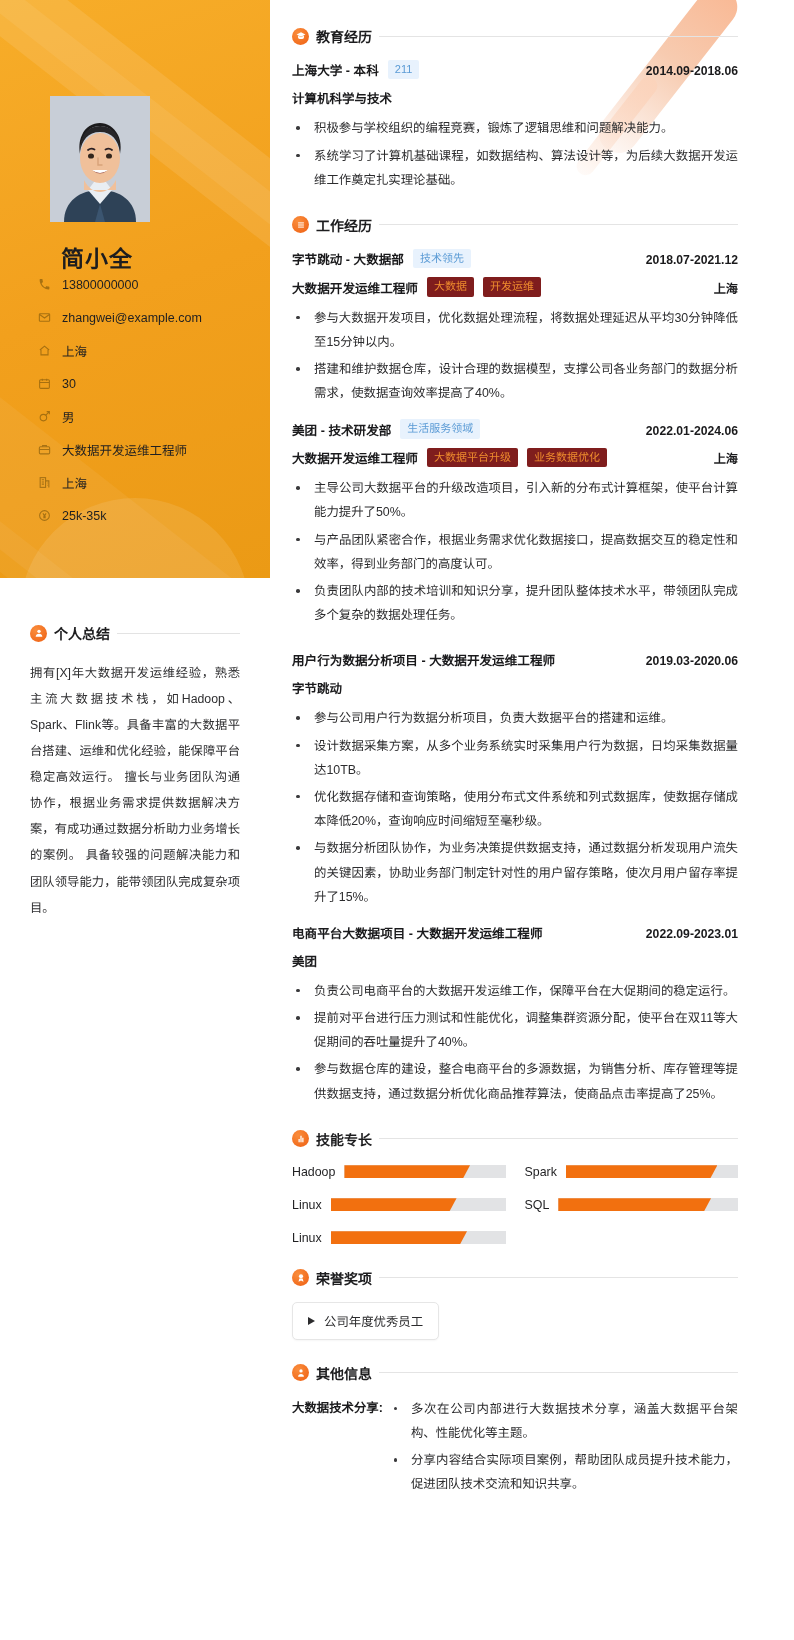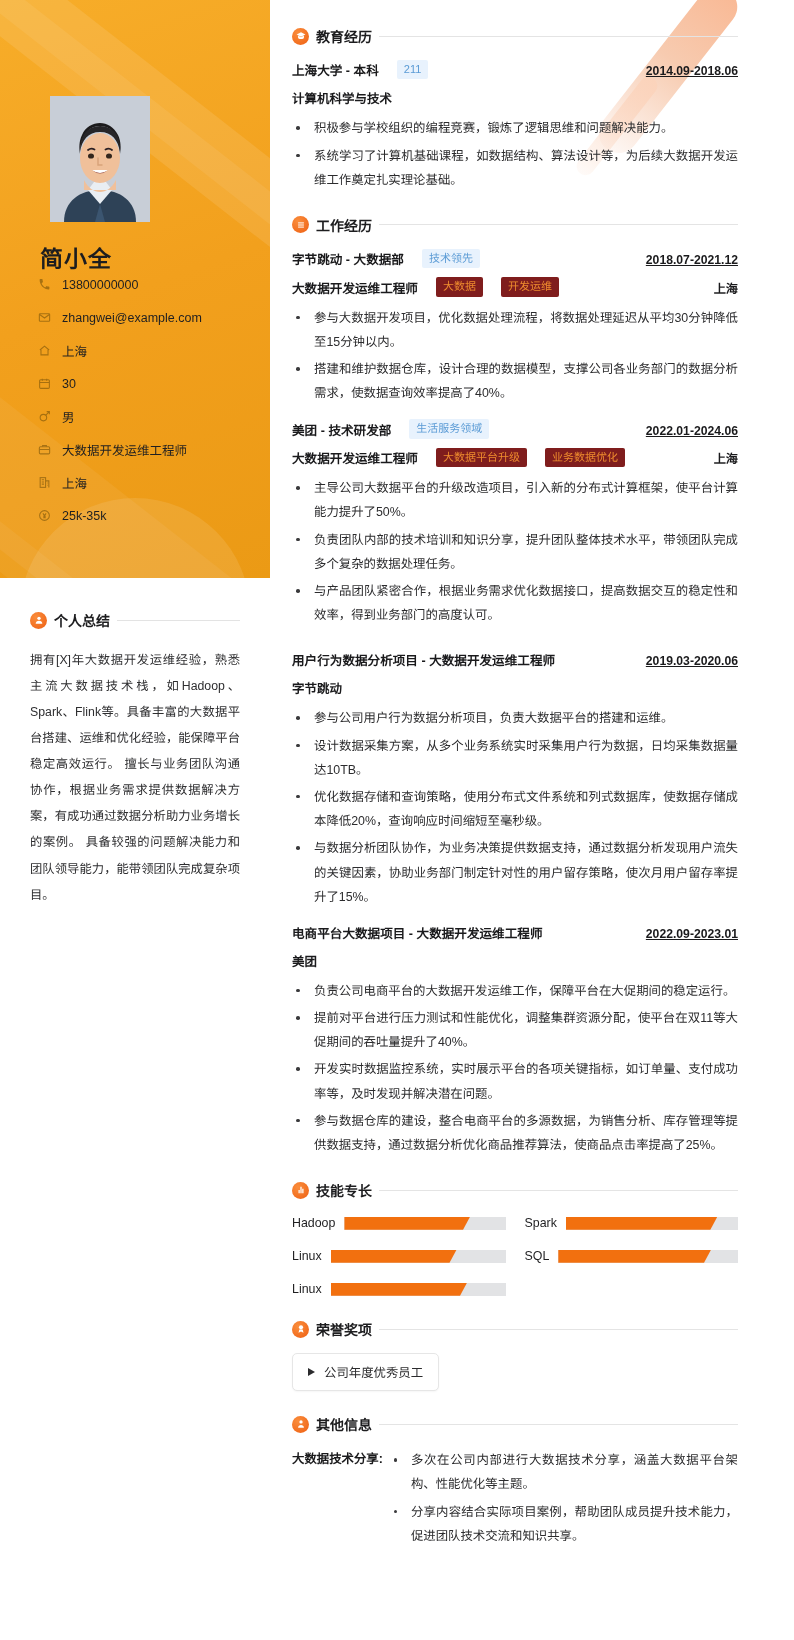--- a/index.html
+++ b/index.html
@@ -62,21 +62,21 @@
     top: 96px;
     width: 100px;
     height: 126px;
     background: #c6cdd6;
     overflow: hidden;
   }
   .photo-frame svg { display: block; width: 100%; height: 100%; }
 
   .person-name {
     position: absolute;
-    left: 40px;
+    left: 61px;
     top: 240px;
     font-size: 23px;
     font-weight: bold;
     color: #1d1d1f;
     letter-spacing: 1px;
   }
 
   .contact-list {
     position: absolute;
     left: 38px;
@@ -94,21 +94,21 @@
     width: 20px;
     flex: 0 0 20px;
     display: flex;
     align-items: center;
     justify-content: flex-start;
     opacity: 0.55;
   }
   .contact-ico svg { display: block; }
   .contact-val { padding-left: 4px; white-space: nowrap; }
 
-  .summary-block { padding: 32px 30px 20px 30px; }
+  .summary-block { padding: 45px 30px 20px 30px; }
   .sum-head {
     display: flex;
     align-items: center;
     gap: 7px;
     margin-bottom: 17px;
   }
   .sum-title {
     font-size: 14px;
     font-weight: bold;
     color: #1d1d1f;
@@ -178,32 +178,31 @@
     display: flex;
     align-items: baseline;
     justify-content: space-between;
     margin-bottom: 9px;
     gap: 10px;
   }
   .entry-left {
     display: flex;
     align-items: center;
     flex-wrap: wrap;
-    gap: 18px;
+    gap: 9px;
     font-size: 12.6px;
     font-weight: bold;
     color: #1a1a1c;
   }
   .entry-date {
     font-size: 12.2px;
     font-weight: bold;
     color: #1a1a1c;
     white-space: nowrap;
     flex: 0 0 auto;
-    text-decoration: underline;
   }
   .entry-loc {
     font-size: 12.2px;
     font-weight: bold;
     color: #1a1a1c;
     white-space: nowrap;
     flex: 0 0 auto;
   }
   .sub-line {
     font-size: 12.5px;
@@ -532,22 +531,22 @@
         <div class="entry-row">
           <div class="entry-left">
             <span>大数据开发运维工程师</span>
             <span class="tag tag-orange">大数据平台升级</span>
             <span class="tag tag-orange">业务数据优化</span>
           </div>
           <span class="entry-loc">上海</span>
         </div>
         <ul class="bullets">
           <li>主导公司大数据平台的升级改造项目，引入新的分布式计算框架，使平台计算能力提升了50%。</li>
+          <li>与产品团队紧密合作，根据业务需求优化数据接口，提高数据交互的稳定性和效率，得到业务部门的高度认可。</li>
           <li>负责团队内部的技术培训和知识分享，提升团队整体技术水平，带领团队完成多个复杂的数据处理任务。</li>
-          <li>与产品团队紧密合作，根据业务需求优化数据接口，提高数据交互的稳定性和效率，得到业务部门的高度认可。</li>
         </ul>
       </div>
     </section>
 
     <section class="section">
 
       <div class="entry">
         <div class="entry-row">
           <div class="entry-left">
             <span>用户行为数据分析项目 - 大数据开发运维工程师</span>
@@ -567,21 +566,20 @@
         <div class="entry-row">
           <div class="entry-left">
             <span>电商平台大数据项目 - 大数据开发运维工程师</span>
           </div>
           <span class="entry-date">2022.09-2023.01</span>
         </div>
         <div class="sub-line">美团</div>
         <ul class="bullets">
           <li>负责公司电商平台的大数据开发运维工作，保障平台在大促期间的稳定运行。</li>
           <li>提前对平台进行压力测试和性能优化，调整集群资源分配，使平台在双11等大促期间的吞吐量提升了40%。</li>
-          <li>开发实时数据监控系统，实时展示平台的各项关键指标，如订单量、支付成功率等，及时发现并解决潜在问题。</li>
           <li>参与数据仓库的建设，整合电商平台的多源数据，为销售分析、库存管理等提供数据支持，通过数据分析优化商品推荐算法，使商品点击率提高了25%。</li>
         </ul>
       </div>
     </section>
 
     <section class="section">
       <div class="sec-head">
         <span class="badge">
           <svg width="10" height="10" viewBox="0 0 24 24" fill="#fff">
               <path d="M6 20h3v-8H6zM10.5 20h3V4h-3zM15 20h3v-11h-3z"></path>

